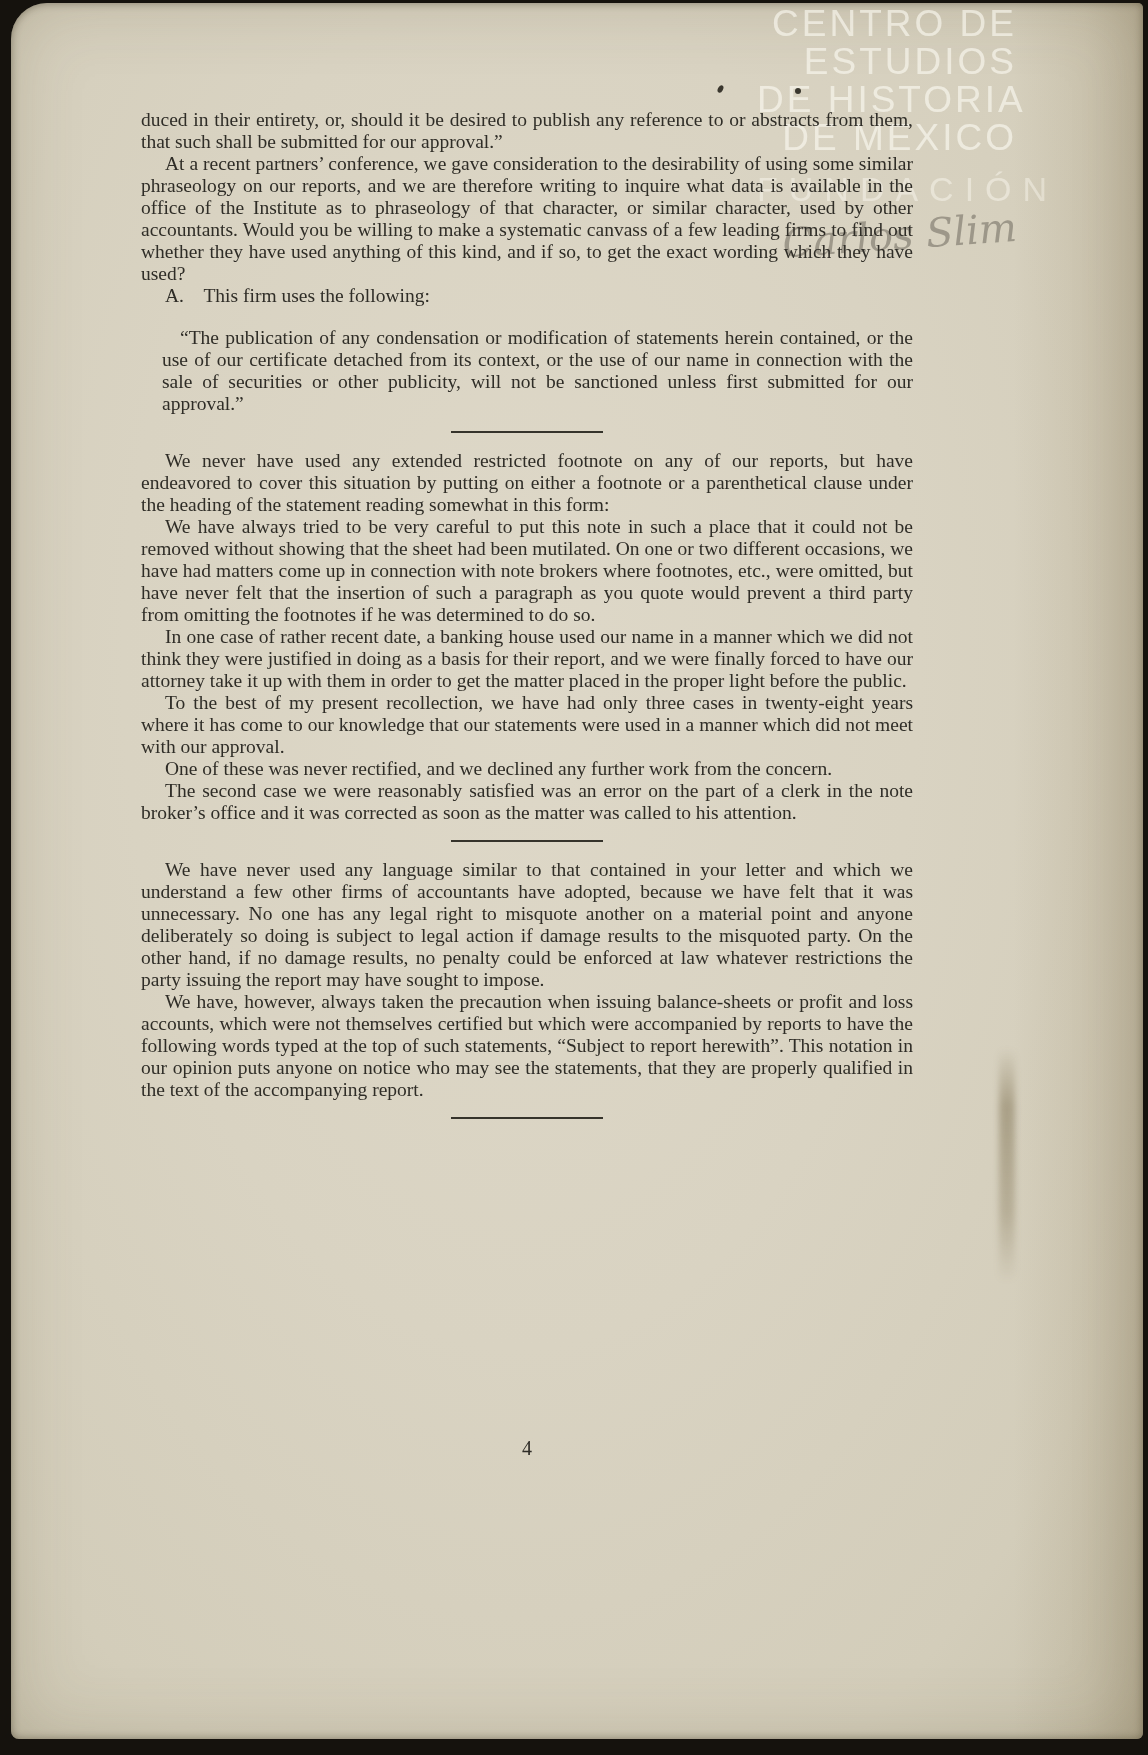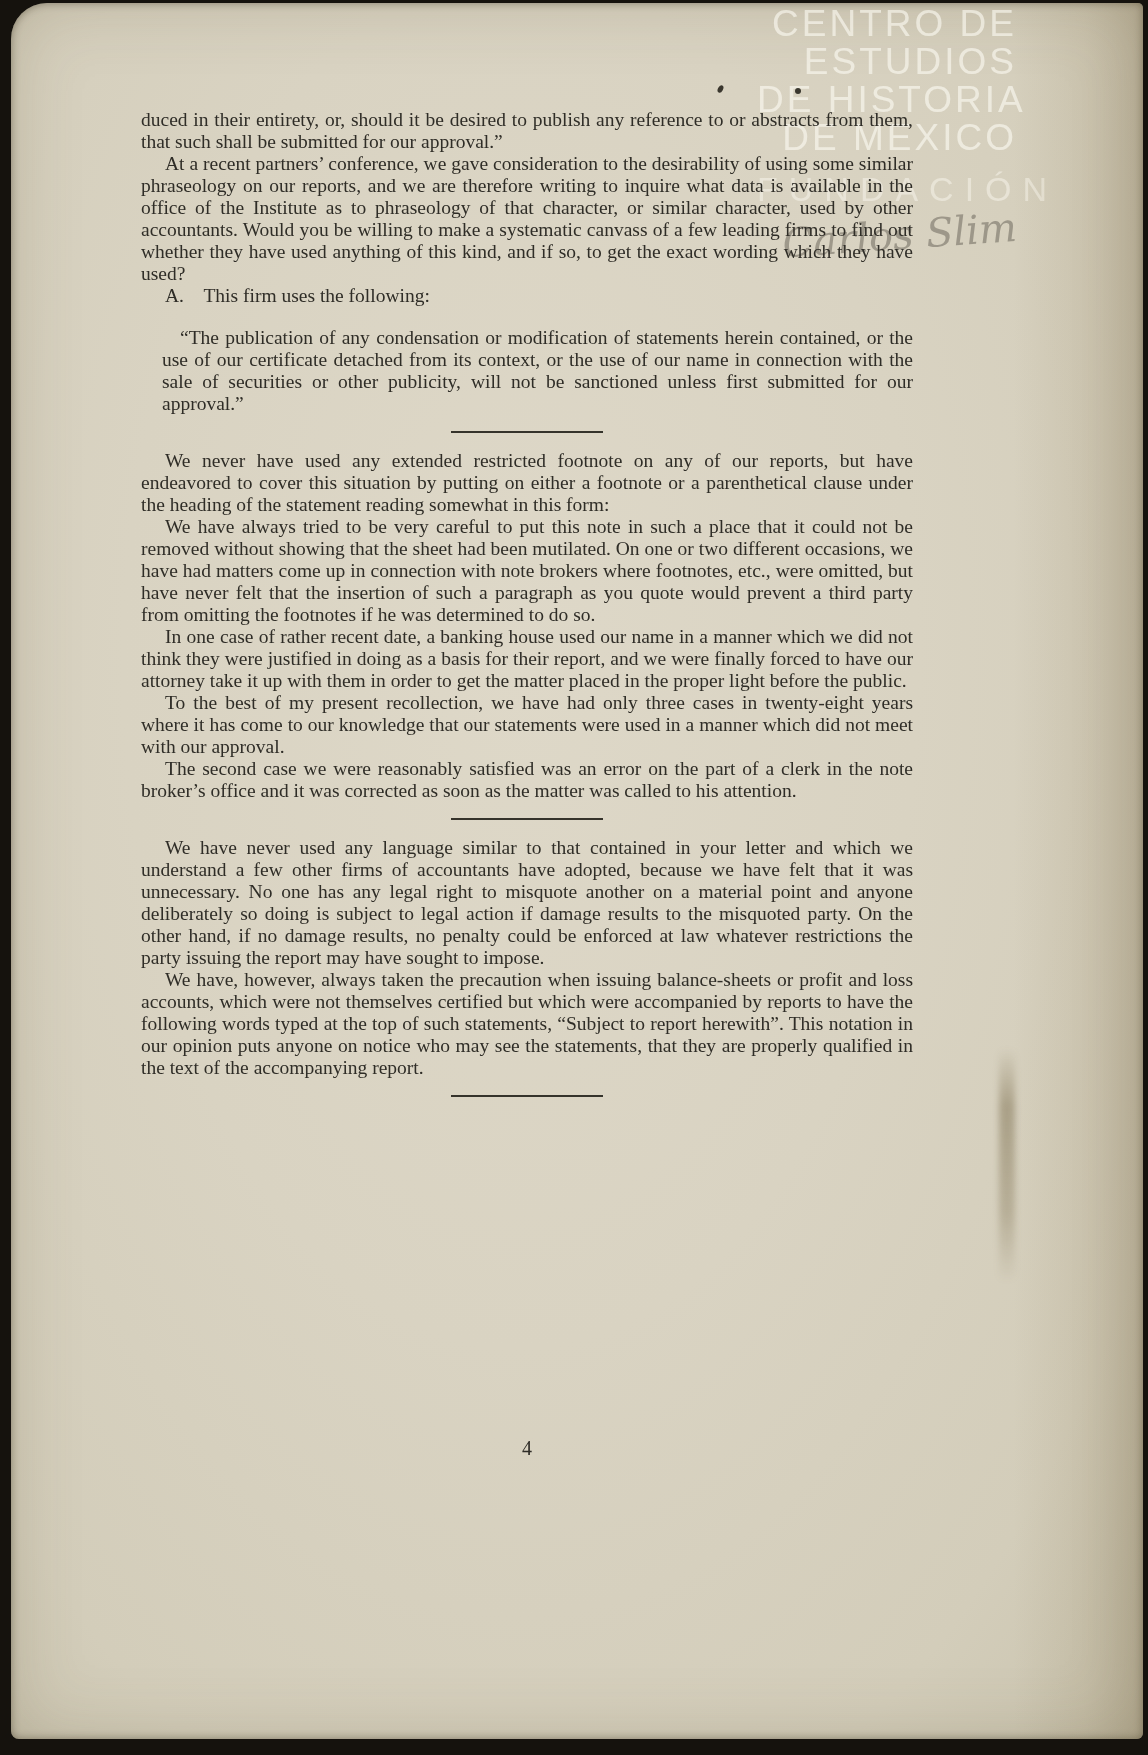--- a/index.html
+++ b/index.html
@@ -116,20 +116,21 @@
   <div class="content">
       <p class="para">duced in their entirety, or, should it be desired to publish any reference to or abstracts from them, that such shall be submitted for our approval.”</p>
       <p class="para indent">At a recent partners’ conference, we gave consideration to the desirability of using some similar phraseology on our reports, and we are therefore writing to inquire what data is available in the office of the Institute as to phraseology of that character, or similar character, used by other accountants.  Would you be willing to make a systematic canvass of a few leading firms to find out whether they have used anything of this kind, and if so, to get the exact wording which they have used?</p>
       <p class="para indent">A. This firm uses the following:</p>
       <p class="quote">“The publication of any condensation or modification of statements herein contained, or the use of our certificate detached from its context, or the use of our name in connection with the sale of securities or other publicity, will not be sanctioned unless first submitted for our approval.”</p>
       <div class="rule"></div>
       <p class="para indent">We never have used any extended restricted footnote on any of our reports, but have endeavored to cover this situation by putting on either a footnote or a parenthetical clause under the heading of the statement reading somewhat in this form:</p>
       <p class="para indent">We have always tried to be very careful to put this note in such a place that it could not be removed without showing that the sheet had been mutilated. On one or two different occasions, we have had matters come up in connection with note brokers where footnotes, etc., were omitted, but have never felt that the insertion of such a paragraph as you quote would prevent a third party from omitting the footnotes if he was determined to do so.</p>
       <p class="para indent">In one case of rather recent date, a banking house used our name in a manner which we did not think they were justified in doing as a basis for their report, and we were finally forced to have our attorney take it up with them in order to get the matter placed in the proper light before the public.</p>
       <p class="para indent">To the best of my present recollection, we have had only three cases in twenty-eight years where it has come to our knowledge that our statements were used in a manner which did not meet with our approval.</p>
+      <p class="para indent">One of these was never rectified, and we declined any further work from the concern.</p>
       <p class="para indent">The second case we were reasonably satisfied was an error on the part of a clerk in the note broker’s office and it was corrected as soon as the matter was called to his attention.</p>
       <div class="rule"></div>
       <p class="para indent">We have never used any language similar to that contained in your letter and which we understand a few other firms of accountants have adopted, because we have felt that it was unnecessary. No one has any legal right to misquote another on a material point and anyone deliberately so doing is subject to legal action if damage results to the misquoted party.  On the other hand, if no damage results, no penalty could be enforced at law whatever restrictions the party issuing the report may have sought to impose.</p>
       <p class="para indent">We have, however, always taken the precaution when issuing balance-sheets or profit and loss accounts, which were not themselves certified but which were accompanied by reports to have the following words typed at the top of such statements, “Subject to report herewith”.  This notation in our opinion puts anyone on notice who may see the statements, that they are properly qualified in the text of the accompanying report.</p>
       <div class="rule"></div>
     </div>
 
   <div class="page-number">4</div>
 
   <div class="stain"></div>

